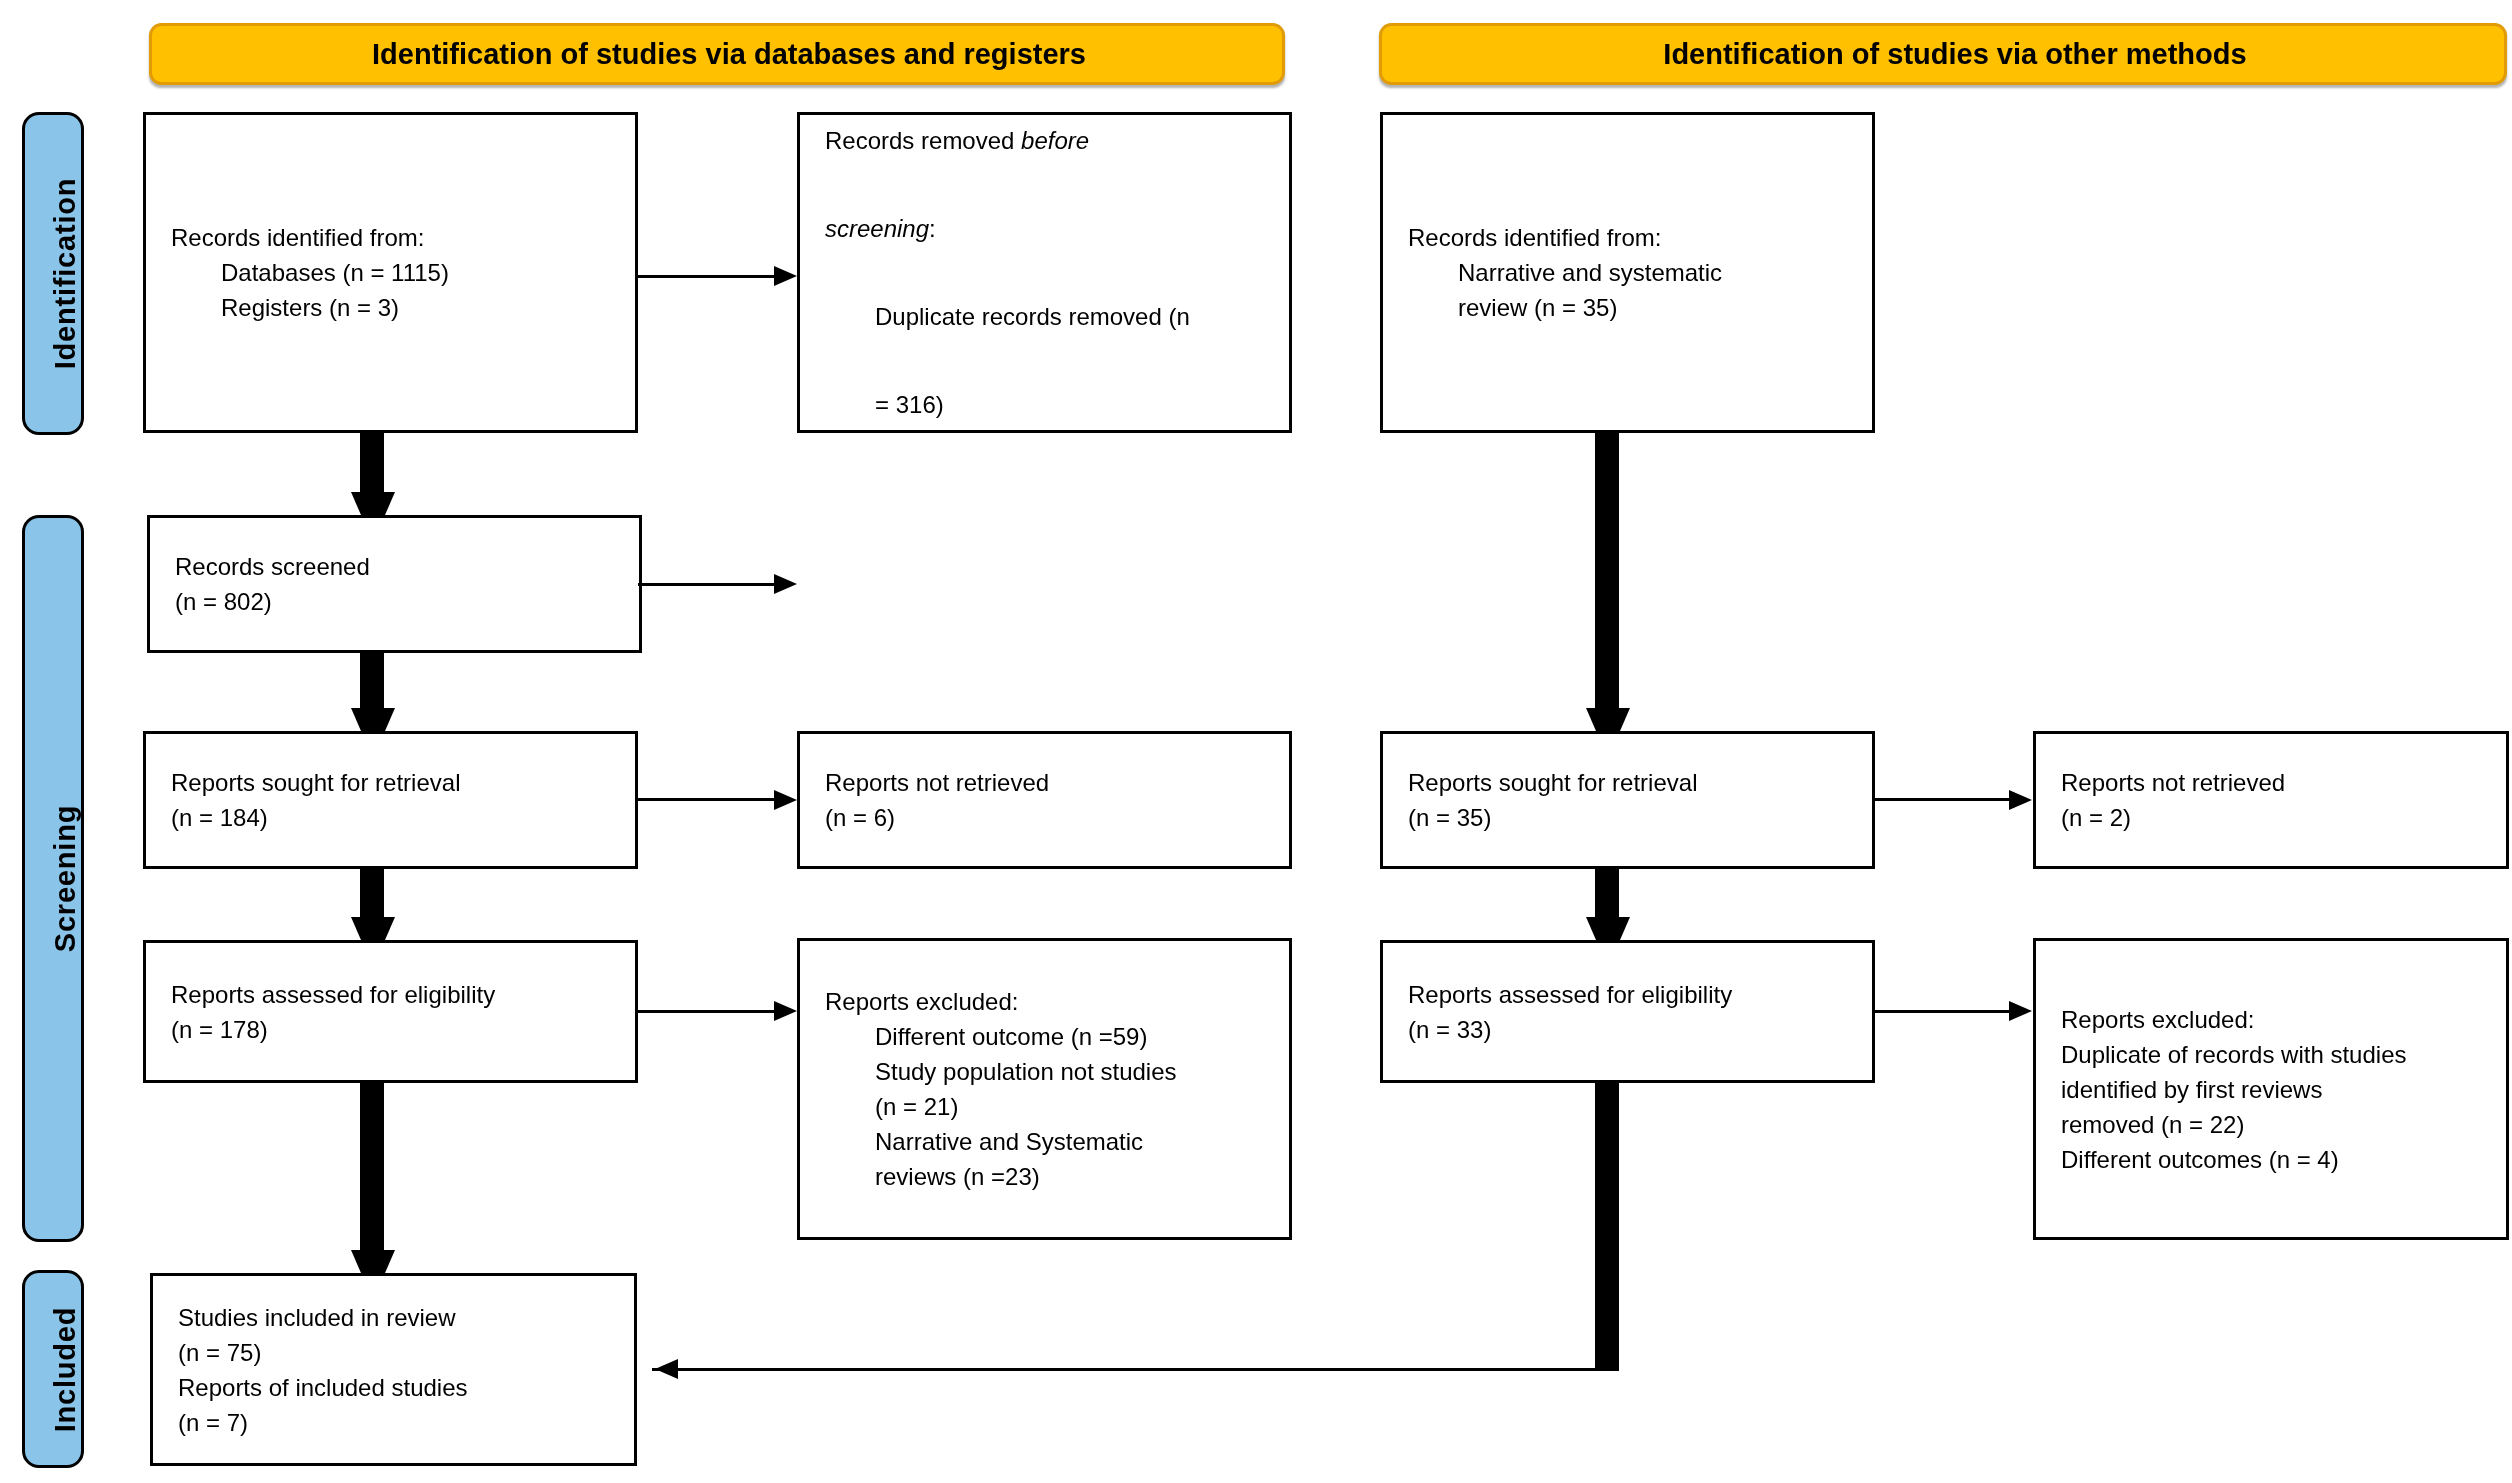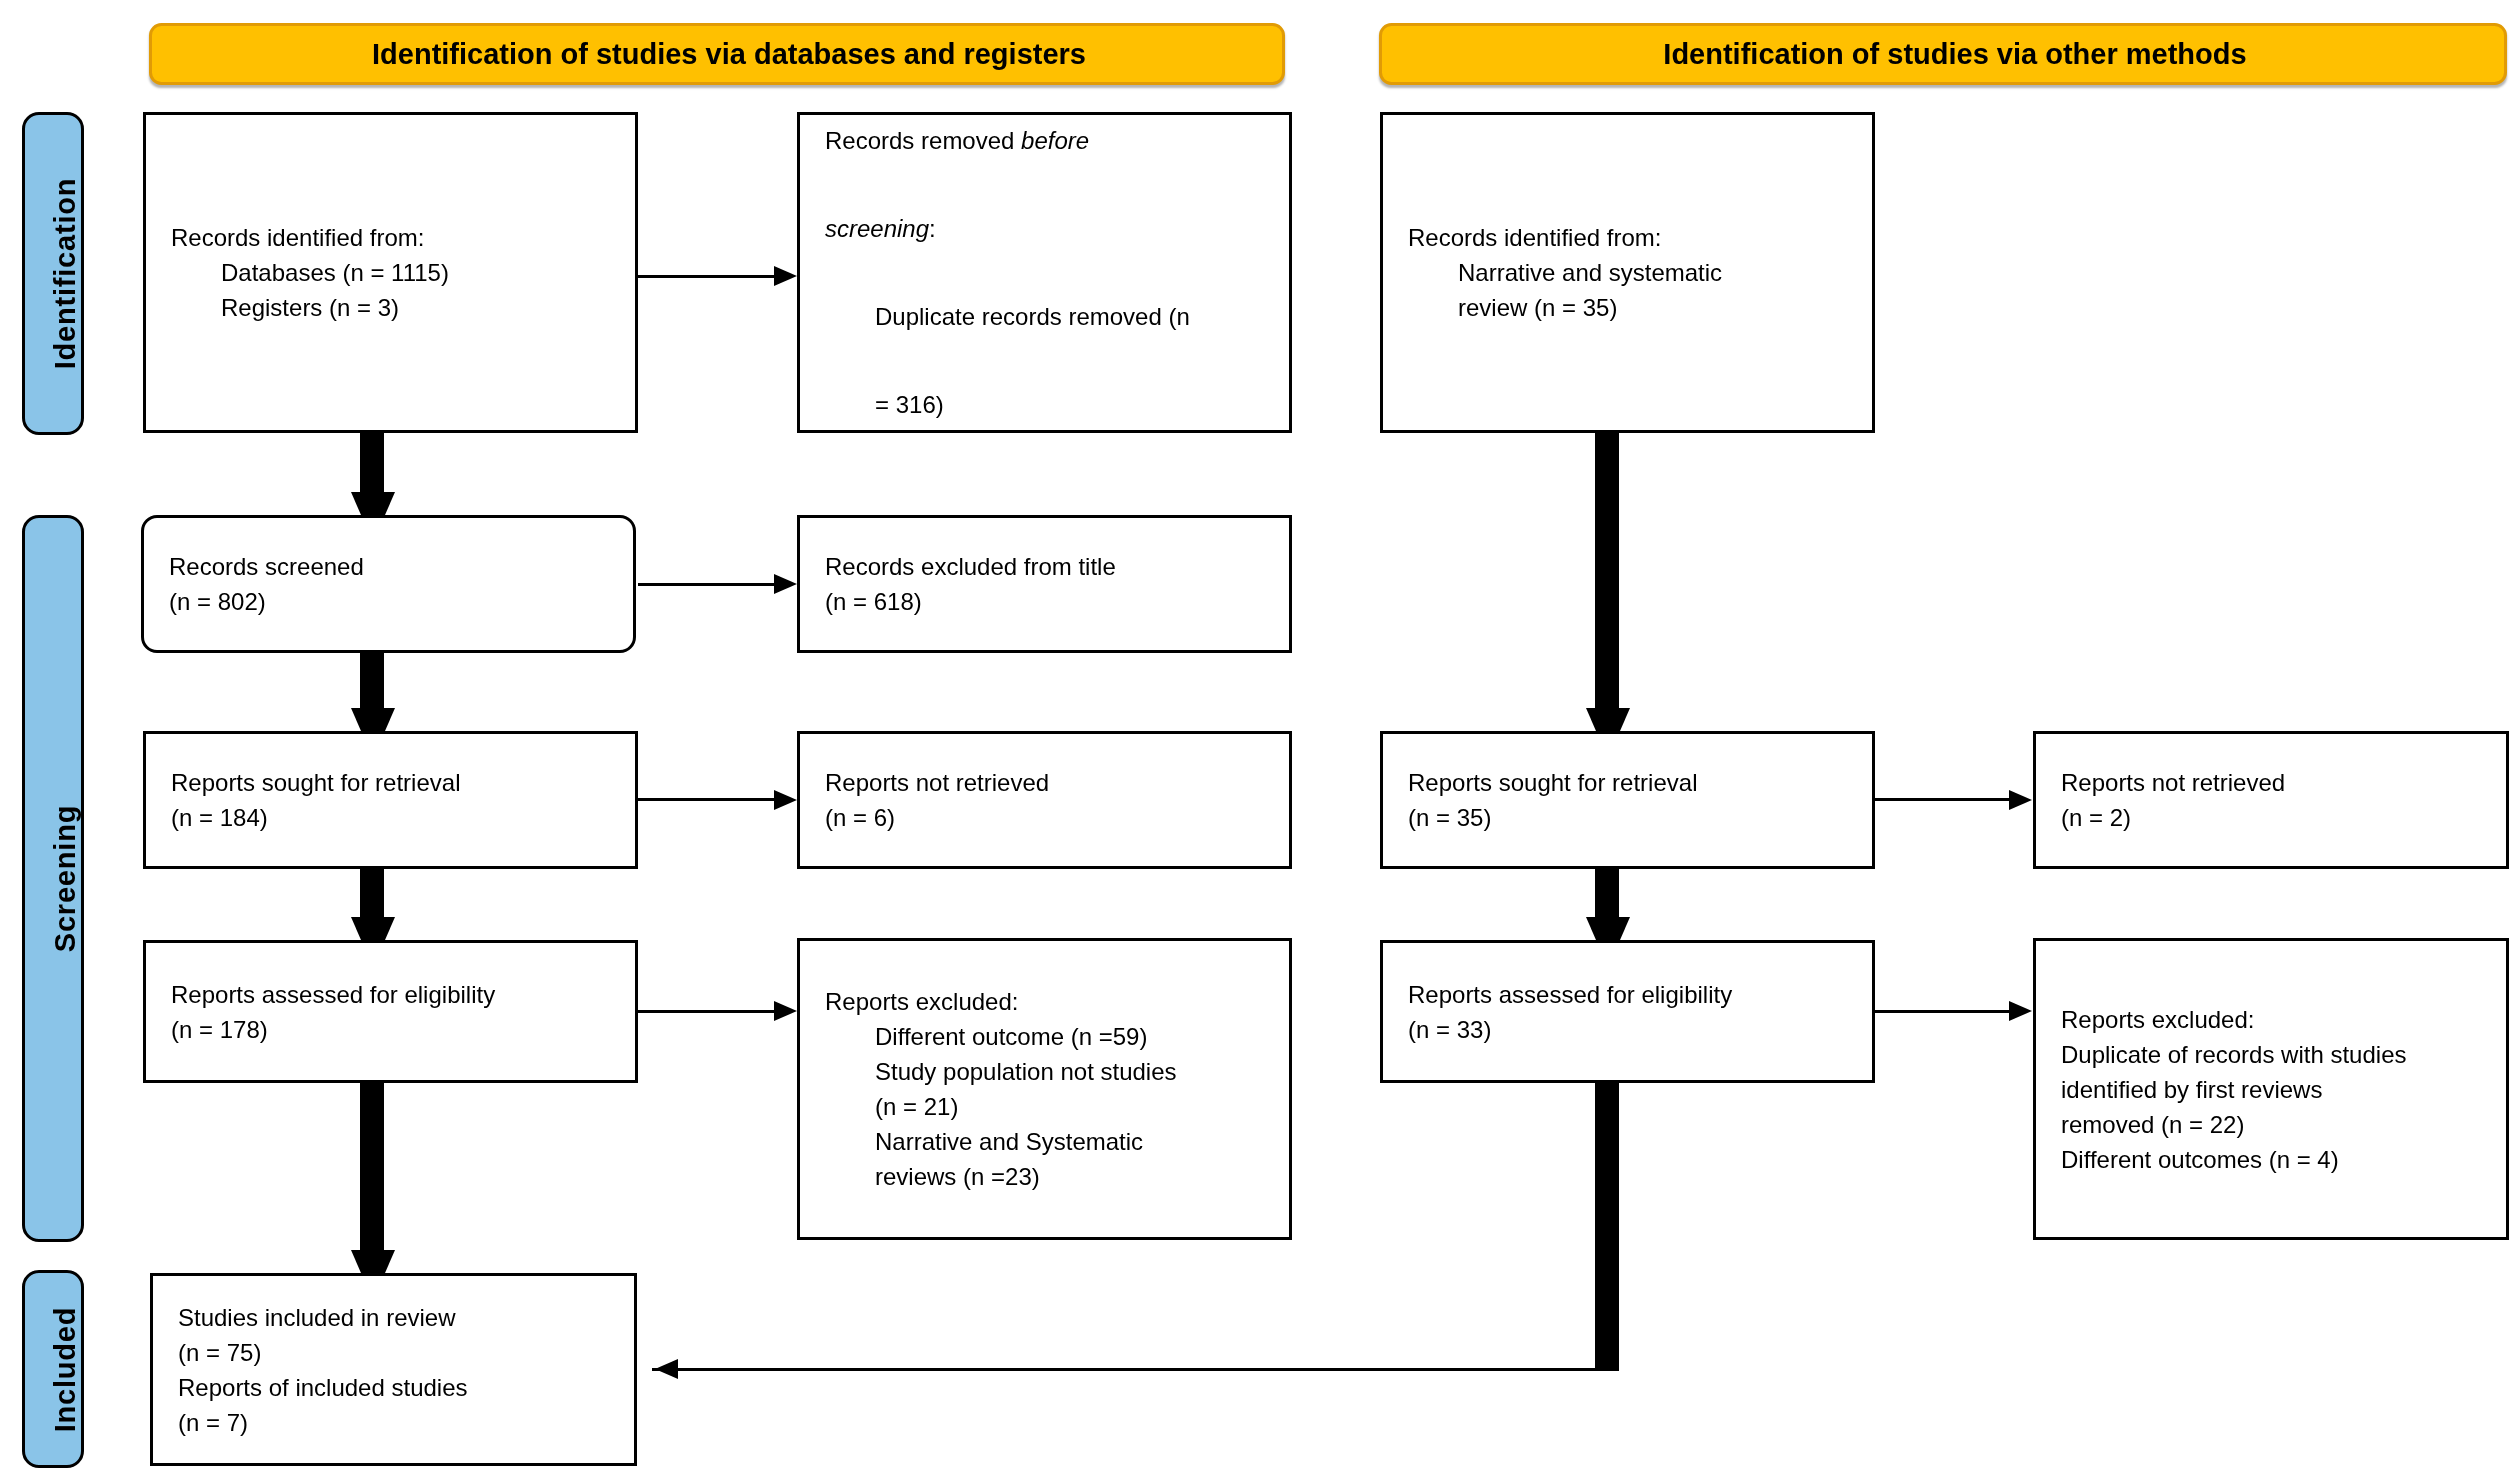--- a/index.html
+++ b/index.html
@@ -97,21 +97,21 @@
   </div>
   <div class="abs vtab" style="left:22.4px; top:1270px; width:62px; height:198px;">
     <span>Included</span>
   </div>
 
   <div class="abs fbox" style="left:143px; top:112px; width:495px; height:321px;">
       <div class="line"><span>Records identified from:</span></div>
       <div class="line indent"><span>Databases (n = 1115)</span></div>
       <div class="line indent"><span>Registers (n = 3)</span></div>
     </div>
-  <div class="abs fbox" style="left:141px; top:515px; width:495px; height:138px;border-radius:16px;">
+  <div class="abs fbox" style="left:147px; top:515px; width:495px; height:138px;">
       <div class="line"><span>Records screened</span></div>
       <div class="line"><span>(n = 802)</span></div>
     </div>
   <div class="abs fbox" style="left:143px; top:731px; width:495px; height:138px;">
       <div class="line"><span>Reports sought for retrieval</span></div>
       <div class="line"><span>(n = 184)</span></div>
     </div>
   <div class="abs fbox" style="left:143px; top:940px; width:495px; height:143px;">
       <div class="line"><span>Reports assessed for eligibility</span></div>
       <div class="line"><span>(n = 178)</span></div>
@@ -121,24 +121,20 @@
       <div class="line"><span>(n = 75)</span></div>
       <div class="line"><span>Reports of included studies</span></div>
       <div class="line"><span>(n = 7)</span></div>
     </div>
 
   <div class="abs fbox" style="left:797px; top:112px; width:495px; height:321px;justify-content:space-between;">
       <div class="line"><span>Records removed </span><i>before</i></div>
       <div class="line"><i>screening</i><span>:</span></div>
       <div class="line indent"><span>Duplicate records removed (n</span></div>
       <div class="line indent"><span>= 316)</span></div>
-    </div>
-  <div class="abs fbox" style="left:797px; top:515px; width:495px; height:138px;">
-      <div class="line"><span>Records excluded from title</span></div>
-      <div class="line"><span>(n = 618)</span></div>
     </div>
   <div class="abs fbox" style="left:797px; top:731px; width:495px; height:138px;">
       <div class="line"><span>Reports not retrieved</span></div>
       <div class="line"><span>(n = 6)</span></div>
     </div>
   <div class="abs fbox" style="left:797px; top:938px; width:495px; height:302px;">
       <div class="line"><span>Reports excluded:</span></div>
       <div class="line indent"><span>Different outcome (n =59)</span></div>
       <div class="line indent"><span>Study population not studies</span></div>
       <div class="line indent"><span>(n = 21)</span></div>

